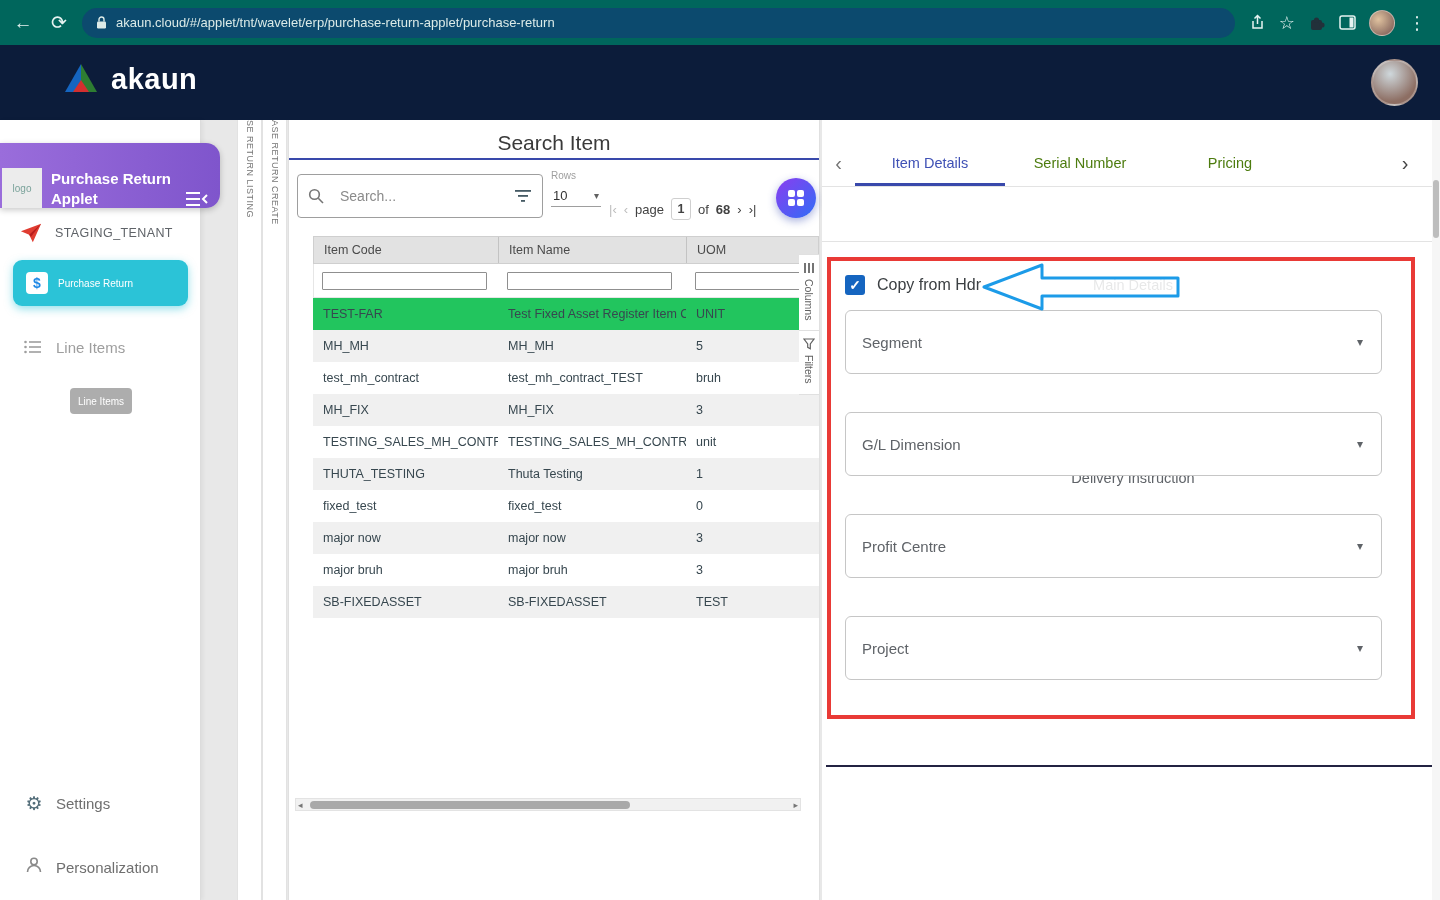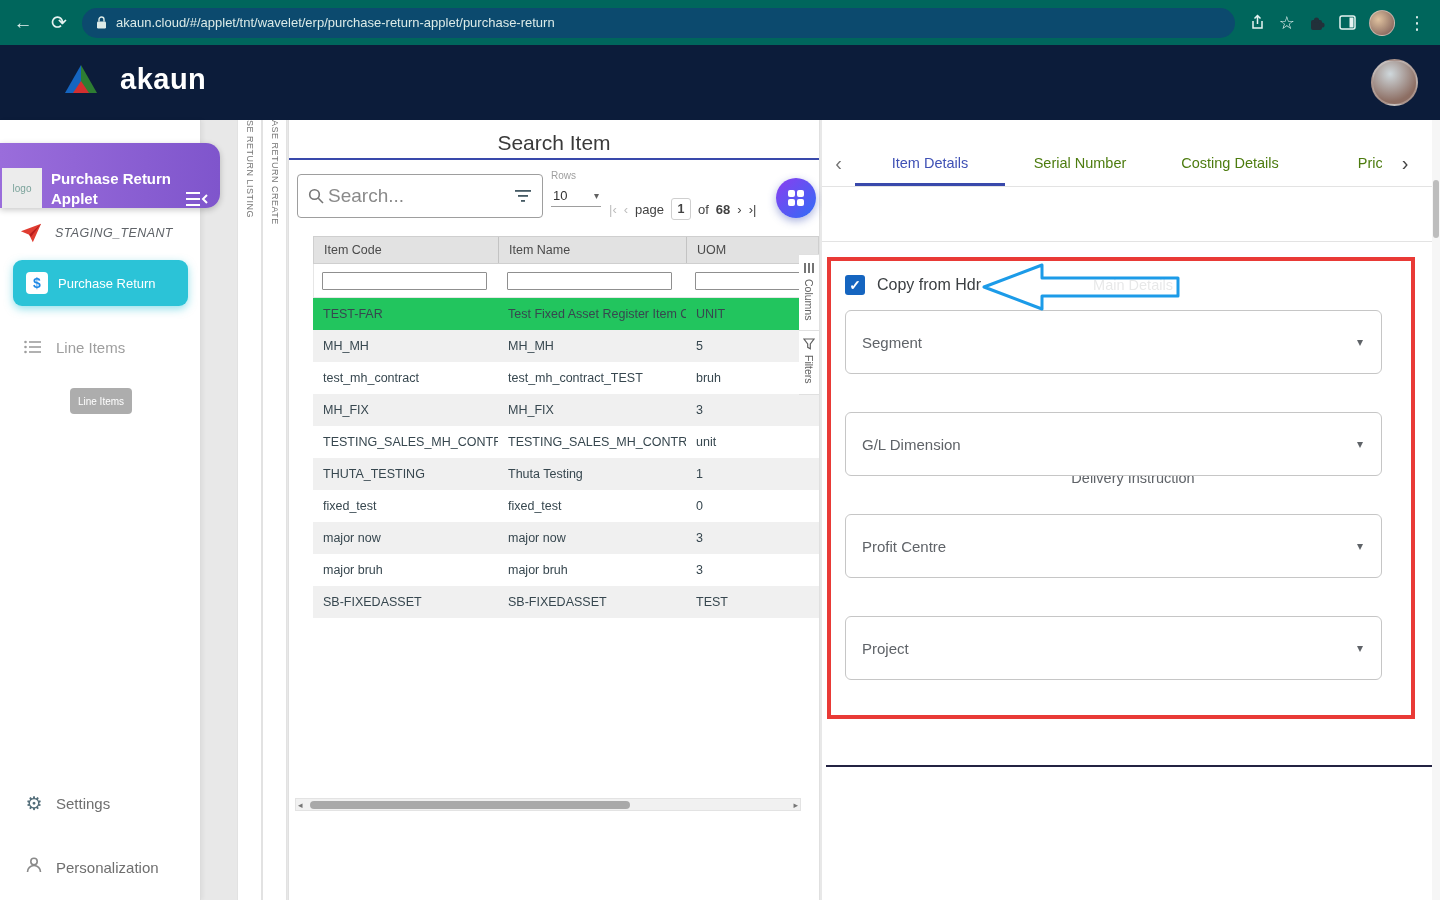--- a/index.html
+++ b/index.html
@@ -14,46 +14,46 @@
     padding:0 14px; gap:9px; min-width:0; }
   .addr-url { color:#dcebe8; font-size:13px; white-space:nowrap; overflow:hidden; }
   .bar-right { display:flex; align-items:center; gap:13px; padding:0 4px; }
   .bar-avatar { width:26px; height:26px; border-radius:50%;
     background:radial-gradient(circle at 35% 35%, #e0c29f, #8d6e63 75%); border:1px solid rgba(255,255,255,.4); }
   .star-glyph { color:#e6f3f1; font-size:18px; }
   .dots-glyph { color:#e6f3f1; font-size:18px; letter-spacing:0; }
 
   
   .app-header { position:absolute; top:45px; left:0; width:1440px; height:75px; background:#0c1c3a; }
-  .logo-wrap { position:absolute; left:64px; top:18px; display:flex; align-items:center; gap:22px; }
+  .logo-wrap { position:absolute; left:64px; top:18px; display:flex; align-items:flex-start; gap:13px; }
   .logo-text { color:#ffffff; font-size:29px; font-weight:bold; letter-spacing:.5px; }
   .header-avatar { position:absolute; right:22px; top:14px; width:47px; height:47px; border-radius:50%;
     background:radial-gradient(circle at 40% 30%, #cfd8dc, #8d6e63 70%); border:2px solid rgba(255,255,255,.25); }
 
   
   .main { position:absolute; top:120px; left:0; width:1440px; height:780px; background:#e8e8e8; }
 
   
   .sidebar { position:absolute; left:0; top:0; width:201px; height:780px; background:#fff;
     border-right:1px solid #dcdcdc; box-shadow:2px 0 4px rgba(0,0,0,.05); }
   .applet-banner { position:absolute; left:0; top:23px; width:220px; height:65px;
     background:linear-gradient(90deg,#9a6ddb,#7f55cc); border-radius:0 14px 14px 0;
     display:flex; align-items:flex-end; z-index:6; box-shadow:0 2px 6px rgba(0,0,0,.22); cursor:pointer; }
   .applet-logo { width:40px; height:40px; background:#ececec; margin-left:2px; flex:0 0 40px;
     display:flex; align-items:center; justify-content:center; font-size:10px; color:#7ba39b; }
   .applet-title { color:#fff; font-size:15px; font-weight:600; line-height:1.3; margin-left:9px; width:122px; }
   .fold-icon { margin-left:auto; margin-right:12px; }
   .tenant-row { position:absolute; top:98px; left:0; width:200px; height:30px; display:flex; align-items:center; cursor:pointer; }
   .tenant-icon { margin-left:20px; }
-  .tenant-label { margin-left:13px; font-size:12.5px; color:#5f6368; letter-spacing:.4px;font-style:italic; }
+  .tenant-label { margin-left:13px; font-size:12.5px; color:#5f6368; letter-spacing:.4px; }
   .active-nav { position:absolute; top:140px; left:13px; width:175px; height:46px; background:#2bc3d7;
     border-radius:9px; display:flex; align-items:center; box-shadow:0 3px 9px rgba(43,195,215,.5); cursor:pointer; }
   .dollar-badge { width:22px; height:22px; background:#fff; border-radius:4px; color:#1e88e5; font-weight:bold;
     font-size:14px; display:flex; align-items:center; justify-content:center; margin:0 10px 0 13px; }
-  .active-nav-label { color:#fff; font-size:13px; }
+  .active-nav-label { color:#fff; font-size:10px; }
   .lineitems-row { position:absolute; top:212px; left:0; width:200px; height:30px; display:flex; align-items:center; cursor:pointer; }
   .lineitems-icon { margin-left:24px; }
   .lineitems-label { margin-left:14px; font-size:15px; color:#9e9e9e; }
   .lineitems-chip { position:absolute; top:268px; left:70px; width:62px; height:26px; background:#adadad;
     border-radius:4px; color:#fff; font-size:10px; display:flex; align-items:center; justify-content:center; cursor:pointer; }
   .footer-row { position:absolute; left:0; width:200px; height:30px; display:flex; align-items:center; cursor:pointer; }
   .footer-icon { margin-left:24px; width:20px; text-align:center; }
   .gear-glyph { font-family:"DejaVu Sans", sans-serif; font-size:19px; color:#546e7a; line-height:20px; }
   .footer-label { margin-left:12px; font-size:15px; color:#6f6f6f; }
 
@@ -66,21 +66,21 @@
   .strip-create { left:262px; }
 
   
   .mid-panel { position:absolute; left:288px; top:0; width:532px; height:780px; background:#fff;
     border-left:1px solid #e0e0e0; border-right:1px solid #e0e0e0; }
   .panel-title { text-align:center; font-size:21px; color:#3a3a3a; padding-top:11px; }
   .title-underline { position:absolute; top:38px; left:0; width:100%; height:2px; background:#3949ab; }
 
   .search-box { position:absolute; top:54px; left:8px; width:246px; height:44px; border:1px solid #9e9e9e;
     border-radius:4px; display:flex; align-items:center; background:#fff; }
-  .search-box input { border:none; outline:none; flex:1; font-size:19px; color:#424242; margin-left:4px; min-width:0; }
+  .search-box input { border:none; outline:none; flex:1; font-size:14px; color:#424242; margin-left:16px; min-width:0; }
   .search-box input::placeholder { color:#8a8a8a; }
   .search-svg { margin-left:10px; flex:0 0 auto; }
   .filterlist-svg { margin-right:10px; flex:0 0 auto; cursor:pointer; }
 
   .rows-ctl { position:absolute; top:50px; left:262px; width:52px; }
   .rows-label { font-size:10px; color:#9e9e9e; }
   .rows-value { margin-top:7px; width:50px; border-bottom:1px solid #9e9e9e; font-size:13px; color:#333;
     display:flex; justify-content:space-between; align-items:center; padding:0 2px 3px 2px; cursor:pointer; }
   .rows-caret { font-size:10px; color:#616161; }
 
@@ -406,21 +406,20 @@
       </div>
     </section>
 
     <section class="right-panel">
 
       <div class="tabs-row">
         <span class="tab-chev">‹</span>
         <div class="tabs-viewport">
           <div class="tab active">Item Details</div>
           <div class="tab">Serial Number</div>
-          <div class="tab">Costing Details</div>
           <div class="tab">Pricing</div>
         </div>
         <span class="tab-chev right">›</span>
       </div>
 
       <div class="subtabs-row">
         <div class="subtab">Main Details</div>
         <div class="subtab">Delivery Instruction</div>
         <div class="subtab active">Department</div>
       </div>

